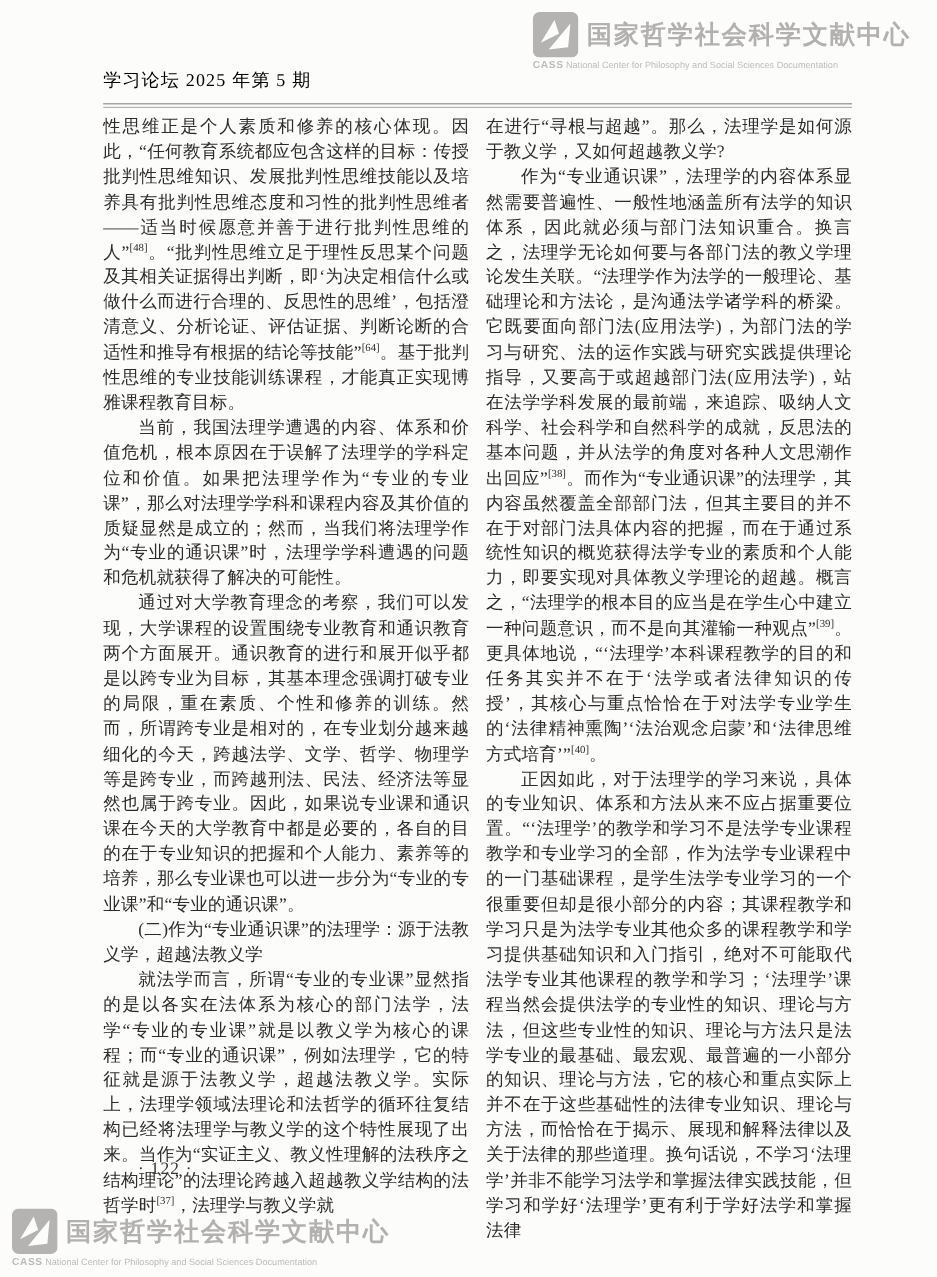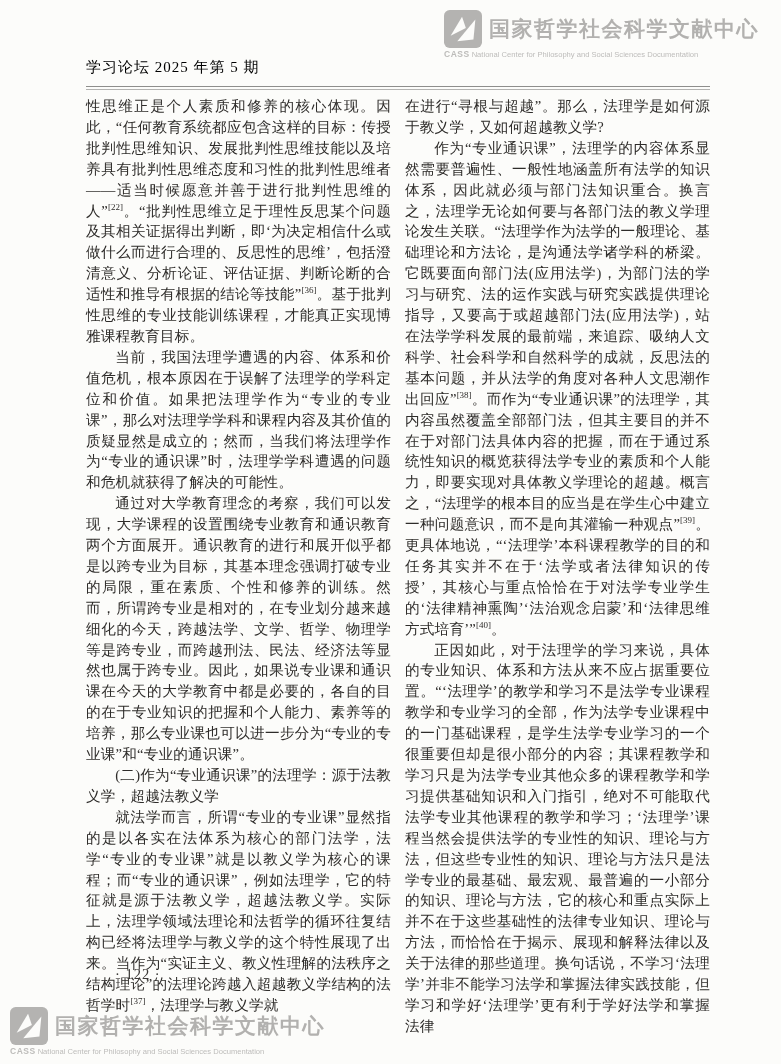--- a/index.html
+++ b/index.html
@@ -112,21 +112,21 @@
     </span>
   </div>
 
   <div class="masthead">
     <div class="journal-issue">学习论坛 2025 年第 5 期</div>
     <div class="double-rule"></div>
   </div>
 
   <main class="columns">
     <section class="col">
-        <p class="para">性思维正是个人素质和修养的核心体现。因此，“任何教育系统都应包含这样的目标：传授批判性思维知识、发展批判性思维技能以及培养具有批判性思维态度和习性的批判性思维者——适当时候愿意并善于进行批判性思维的人”<sup>[22]</sup>。“批判性思维立足于理性反思某个问题及其相关证据得出判断，即‘为决定相信什么或做什么而进行合理的、反思性的思维’，包括澄清意义、分析论证、评估证据、判断论断的合适性和推导有根据的结论等技能”<sup>[36]</sup>。基于批判性思维的专业技能训练课程，才能真正实现博雅课程教育目标。</p>
+        <p class="para">性思维正是个人素质和修养的核心体现。因此，“任何教育系统都应包含这样的目标：传授批判性思维知识、发展批判性思维技能以及培养具有批判性思维态度和习性的批判性思维者——适当时候愿意并善于进行批判性思维的人”<sup>[48]</sup>。“批判性思维立足于理性反思某个问题及其相关证据得出判断，即‘为决定相信什么或做什么而进行合理的、反思性的思维’，包括澄清意义、分析论证、评估证据、判断论断的合适性和推导有根据的结论等技能”<sup>[64]</sup>。基于批判性思维的专业技能训练课程，才能真正实现博雅课程教育目标。</p>
         <p class="para indent">当前，我国法理学遭遇的内容、体系和价值危机，根本原因在于误解了法理学的学科定位和价值。如果把法理学作为“专业的专业课”，那么对法理学学科和课程内容及其价值的质疑显然是成立的；然而，当我们将法理学作为“专业的通识课”时，法理学学科遭遇的问题和危机就获得了解决的可能性。</p>
         <p class="para indent">通过对大学教育理念的考察，我们可以发现，大学课程的设置围绕专业教育和通识教育两个方面展开。通识教育的进行和展开似乎都是以跨专业为目标，其基本理念强调打破专业的局限，重在素质、个性和修养的训练。然而，所谓跨专业是相对的，在专业划分越来越细化的今天，跨越法学、文学、哲学、物理学等是跨专业，而跨越刑法、民法、经济法等显然也属于跨专业。因此，如果说专业课和通识课在今天的大学教育中都是必要的，各自的目的在于专业知识的把握和个人能力、素养等的培养，那么专业课也可以进一步分为“专业的专业课”和“专业的通识课”。</p>
         <p class="para indent kai">(二)作为“专业通识课”的法理学：源于法教义学，超越法教义学</p>
         <p class="para indent">就法学而言，所谓“专业的专业课”显然指的是以各实在法体系为核心的部门法学，法学“专业的专业课”就是以教义学为核心的课程；而“专业的通识课”，例如法理学，它的特征就是源于法教义学，超越法教义学。实际上，法理学领域法理论和法哲学的循环往复结构已经将法理学与教义学的这个特性展现了出来。当作为“实证主义、教义性理解的法秩序之结构理论”的法理论跨越入超越教义学结构的法哲学时<sup>[37]</sup>，法理学与教义学就</p>
       </section>
     <section class="col">
         <p class="para">在进行“寻根与超越”。那么，法理学是如何源于教义学，又如何超越教义学?</p>
         <p class="para indent">作为“专业通识课”，法理学的内容体系显然需要普遍性、一般性地涵盖所有法学的知识体系，因此就必须与部门法知识重合。换言之，法理学无论如何要与各部门法的教义学理论发生关联。“法理学作为法学的一般理论、基础理论和方法论，是沟通法学诸学科的桥梁。它既要面向部门法(应用法学)，为部门法的学习与研究、法的运作实践与研究实践提供理论指导，又要高于或超越部门法(应用法学)，站在法学学科发展的最前端，来追踪、吸纳人文科学、社会科学和自然科学的成就，反思法的基本问题，并从法学的角度对各种人文思潮作出回应”<sup>[38]</sup>。而作为“专业通识课”的法理学，其内容虽然覆盖全部部门法，但其主要目的并不在于对部门法具体内容的把握，而在于通过系统性知识的概览获得法学专业的素质和个人能力，即要实现对具体教义学理论的超越。概言之，“法理学的根本目的应当是在学生心中建立一种问题意识，而不是向其灌输一种观点”<sup>[39]</sup>。更具体地说，“‘法理学’本科课程教学的目的和任务其实并不在于‘法学或者法律知识的传授’，其核心与重点恰恰在于对法学专业学生的‘法律精神熏陶’‘法治观念启蒙’和‘法律思维方式培育’”<sup>[40]</sup>。</p>
         <p class="para indent">正因如此，对于法理学的学习来说，具体的专业知识、体系和方法从来不应占据重要位置。“‘法理学’的教学和学习不是法学专业课程教学和专业学习的全部，作为法学专业课程中的一门基础课程，是学生法学专业学习的一个很重要但却是很小部分的内容；其课程教学和学习只是为法学专业其他众多的课程教学和学习提供基础知识和入门指引，绝对不可能取代法学专业其他课程的教学和学习；‘法理学’课程当然会提供法学的专业性的知识、理论与方法，但这些专业性的知识、理论与方法只是法学专业的最基础、最宏观、最普遍的一小部分的知识、理论与方法，它的核心和重点实际上并不在于这些基础性的法律专业知识、理论与方法，而恰恰在于揭示、展现和解释法律以及关于法律的那些道理。换句话说，不学习‘法理学’并非不能学习法学和掌握法律实践技能，但学习和学好‘法理学’更有利于学好法学和掌握法律</p>
       </section>

